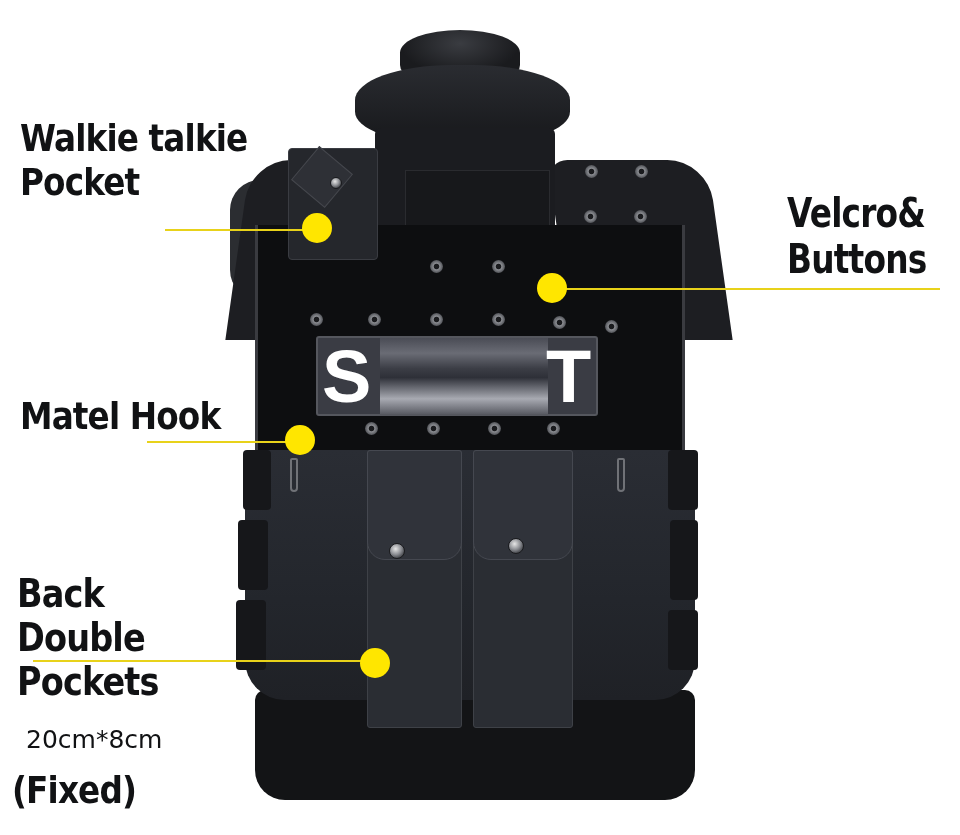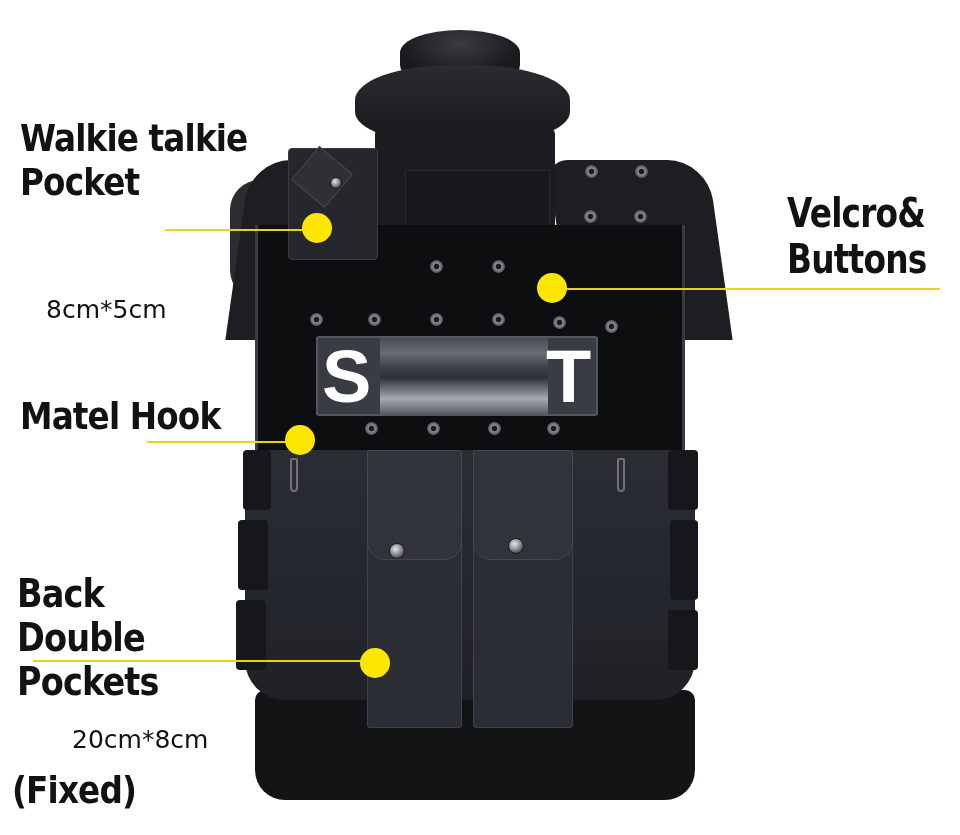--- a/index.html
+++ b/index.html
@@ -135,30 +135,29 @@
   <div class="callout-line" style="left:147px;top:441px;width:148px;"></div>
   <div class="callout-dot" style="left:285px;top:425px;"></div>
 
   <div class="callout-line" style="left:33px;top:660px;width:330px;"></div>
   <div class="callout-dot" style="left:360px;top:648px;"></div>
 
   <div class="label-bold" style="left:20px;top:116px;font-size:38px;line-height:44px;transform:scaleX(0.86);">
     <div>Walkie talkie</div>
     <div>Pocket</div>
   </div>
-  <div class="label-dim" style="left:46px;top:295px;">8cm*5cm</div>
 
   <div class="label-bold" style="left:787px;top:190px;font-size:40px;line-height:46px;transform:scaleX(0.82);">
     <div>Velcro&amp;</div>
     <div>Buttons</div>
   </div>
 
   <div class="label-bold" style="left:20px;top:394px;font-size:38px;line-height:44px;transform:scaleX(0.86);">Matel Hook</div>
 
   <div class="label-bold" style="left:17px;top:572px;font-size:39px;line-height:44px;transform:scaleX(0.86);">
     <div>Back</div>
     <div>Double</div>
     <div>Pockets</div>
   </div>
-  <div class="label-dim" style="left:26px;top:725px;margin-left:46px;">20cm*8cm</div>
+  <div class="label-dim" style="left:26px;top:725px;">20cm*8cm</div>
   <div class="label-bold" style="left:12px;top:768px;font-size:38px;line-height:44px;transform:scaleX(0.86);">(Fixed)</div>
 
 </div>
 
 </body></html>

